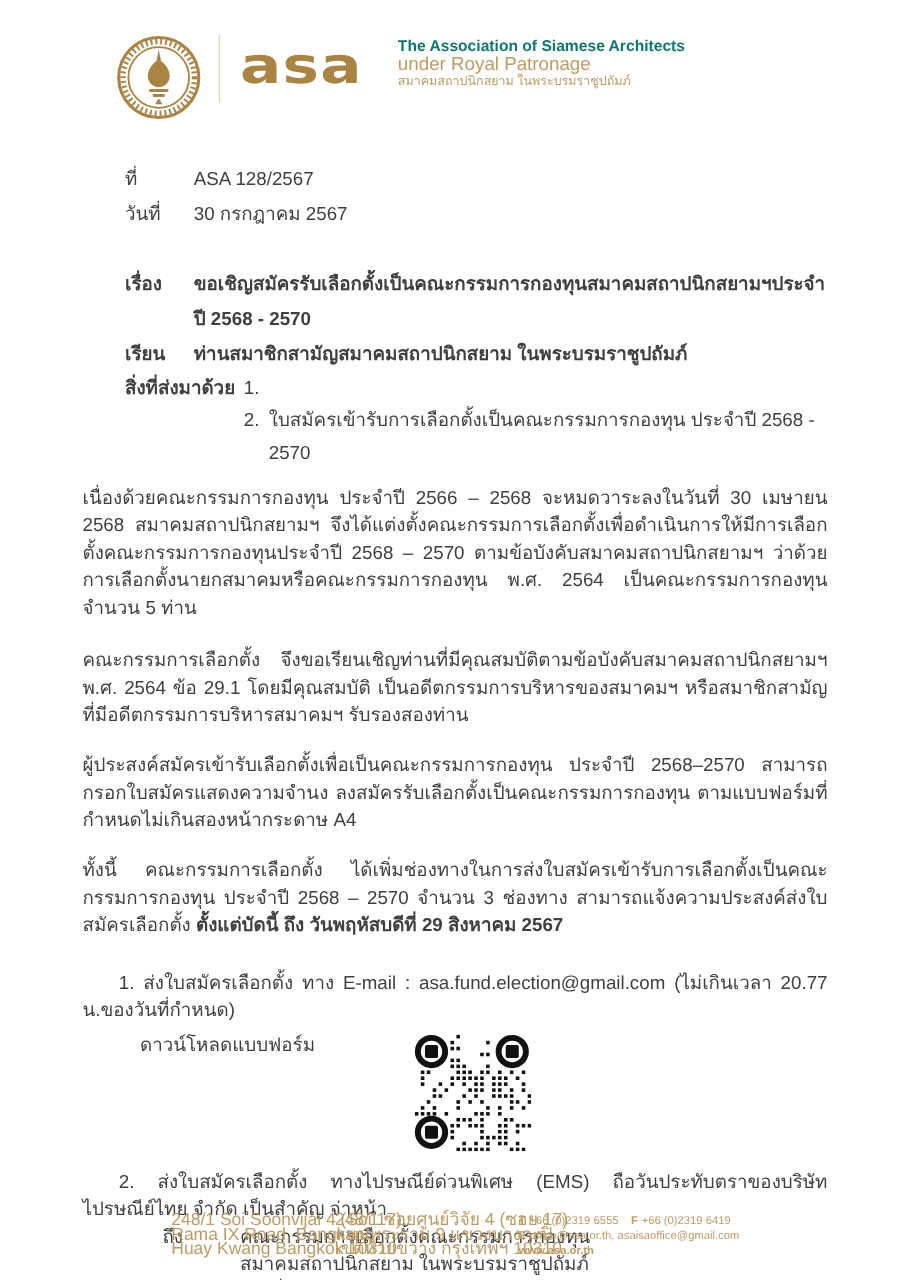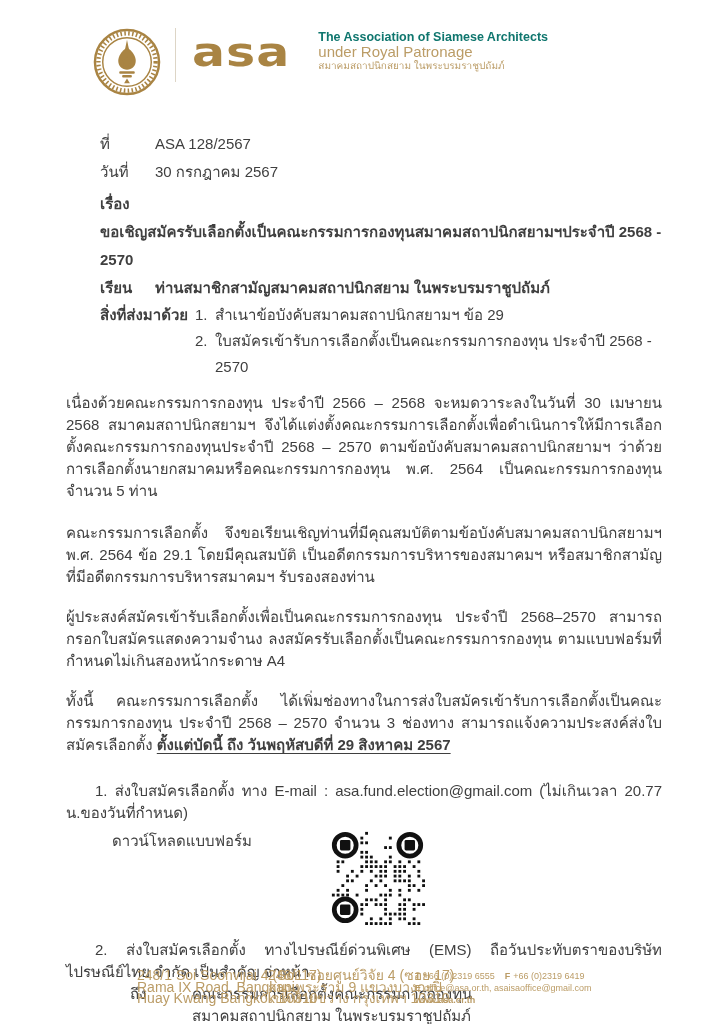--- a/index.html
+++ b/index.html
@@ -21,32 +21,32 @@
   .org-en { color:#0f766e; font-weight:bold; font-size:12.5px; line-height:15px; }
   .org-pat { color:#bb9c66; font-size:15px; line-height:14px; }
   .org-th { color:#bb9c66; font-size:10px; line-height:13px; }
 
   
   .content { position:absolute; top:130px; left:66px; width:596px; font-size:15px; }
   .meta-row { display:flex; margin-left:34px; line-height:28px; }
   .meta-label { width:55px; flex:none; }
   .subject-row { display:flex; margin-left:34px; line-height:28px; font-weight:bold; }
   .subject-row .meta-label { width:55px; }
-  .subject-row.first { margin-top:4px;flex-direction:column; }
+  .subject-row.first { margin-top:28px; }
   .attach-row { display:flex; margin-left:34px; line-height:26px; }
   .attach-label { font-weight:bold; width:95px; flex:none; }
   .attach-num { width:20px; flex:none; }
   .attach-row.second { margin-left:129px; }
 
   .para { text-align:justify; line-height:22px; }
   .para.p1 { margin-top:12px; }
   .para.p2 { margin-top:20px; }
   .para.p3 { margin-top:18px; }
   .para.p4 { margin-top:18px; }
-  .highlight { font-weight:bold; text-decoration:underline; text-underline-offset:3px;margin-top:46px; }
+  .highlight { font-weight:bold; text-underline-offset:3px;margin-top:46px; }
 
   .channel { text-align:justify; line-height:22px; text-indent:29px; }
   .channel.c1 { margin-top:24px; }
   .channel.c2 { margin-top:14px; }
 
   .dl-row { display:flex; margin-left:46px; margin-top:6px; align-items:flex-start; }
   .dl-label { line-height:22px; }
   .qr-box { margin-left:78px; width:95px; height:95px; }
 
   .addr-block { display:flex; margin-left:64px; }
@@ -107,21 +107,20 @@
       <span>ขอเชิญสมัครรับเลือกตั้งเป็นคณะกรรมการกองทุนสมาคมสถาปนิกสยามฯประจำปี 2568 - 2570</span>
     </div>
     <div class="subject-row">
       <span class="meta-label">เรียน</span>
       <span>ท่านสมาชิกสามัญสมาคมสถาปนิกสยาม ในพระบรมราชูปถัมภ์</span>
     </div>
 
     <div class="attach-row">
       <span class="attach-label">สิ่งที่ส่งมาด้วย</span>
       <span class="attach-num">1.</span>
-      <span>สำเนาข้อบังคับสมาคมสถาปนิกสยามฯ ข้อ 29</span>
     </div>
     <div class="attach-row second">
       <span class="attach-num">2.</span>
       <span>ใบสมัครเข้ารับการเลือกตั้งเป็นคณะกรรมการกองทุน ประจำปี 2568 - 2570</span>
     </div>
 
     <div class="para p1">เนื่องด้วยคณะกรรมการกองทุน ประจำปี 2566 – 2568 จะหมดวาระลงในวันที่ 30 เมษายน 2568 สมาคมสถาปนิกสยามฯ จึงได้แต่งตั้งคณะกรรมการเลือกตั้งเพื่อดำเนินการให้มีการเลือกตั้งคณะกรรมการกองทุนประจำปี 2568 – 2570 ตามข้อบังคับสมาคมสถาปนิกสยามฯ ว่าด้วยการเลือกตั้งนายกสมาคมหรือคณะกรรมการกองทุน พ.ศ. 2564 เป็นคณะกรรมการกองทุน จำนวน 5 ท่าน</div>
     <div class="para p2">คณะกรรมการเลือกตั้ง จึงขอเรียนเชิญท่านที่มีคุณสมบัติตามข้อบังคับสมาคมสถาปนิกสยามฯ พ.ศ. 2564 ข้อ 29.1 โดยมีคุณสมบัติ เป็นอดีตกรรมการบริหารของสมาคมฯ หรือสมาชิกสามัญที่มีอดีตกรรมการบริหารสมาคมฯ รับรองสองท่าน</div>
     <div class="para p3">ผู้ประสงค์สมัครเข้ารับเลือกตั้งเพื่อเป็นคณะกรรมการกองทุน ประจำปี 2568–2570 สามารถกรอกใบสมัครแสดงความจำนง ลงสมัครรับเลือกตั้งเป็นคณะกรรมการกองทุน ตามแบบฟอร์มที่กำหนดไม่เกินสองหน้ากระดาษ A4</div>
     <div class="para p4"><span>ทั้งนี้ คณะกรรมการเลือกตั้ง ได้เพิ่มช่องทางในการส่งใบสมัครเข้ารับการเลือกตั้งเป็นคณะกรรมการกองทุน ประจำปี 2568 – 2570 จำนวน 3 ช่องทาง สามารถแจ้งความประสงค์ส่งใบสมัครเลือกตั้ง </span><span class="highlight">ตั้งแต่บัดนี้ ถึง วันพฤหัสบดีที่ 29 สิงหาคม 2567</span></div>

